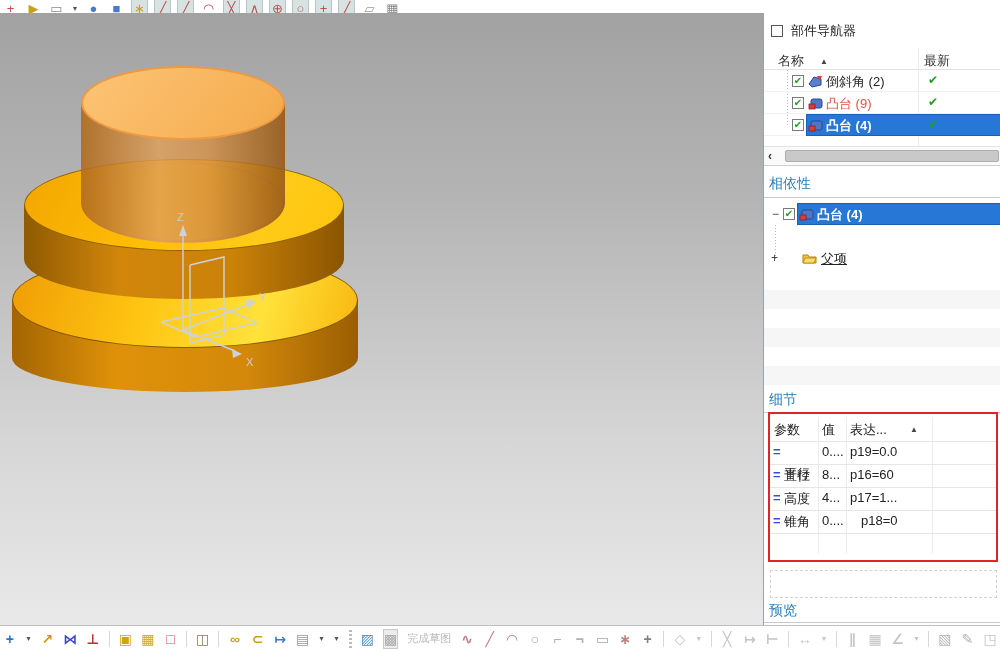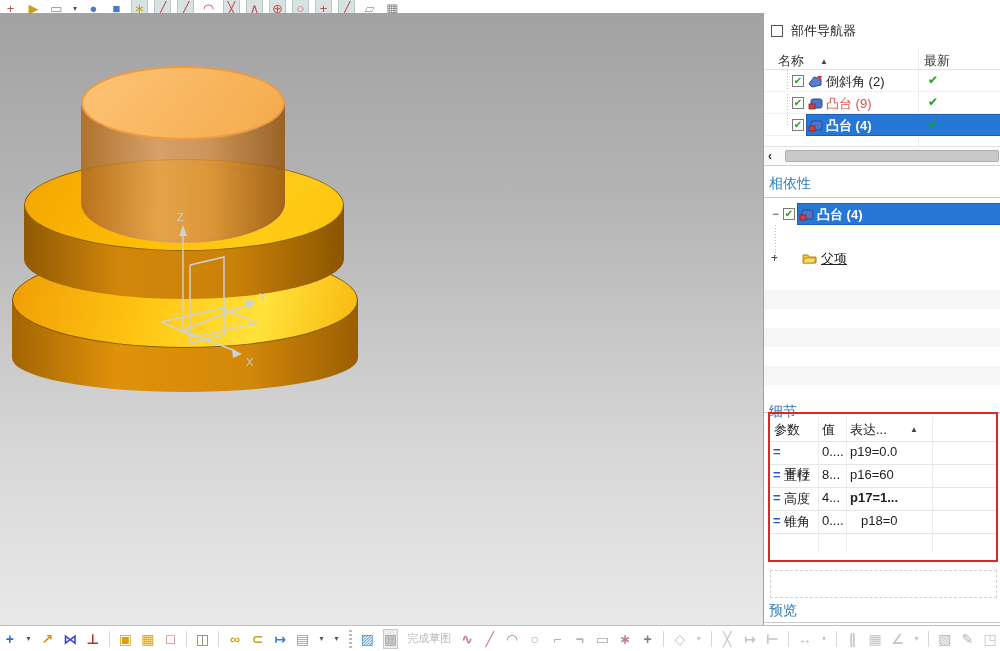--- a/index.html
+++ b/index.html
@@ -215,21 +215,21 @@
       <span class="expander" style="left:7px; top:4px;">+</span>
       <svg class="abs" style="left:38px; top:5px;" width="15" height="12">
         <path d="M1,3 L6,3 L7,5 L14,5 L14,11 L1,11 Z" fill="#f5c33a" stroke="#b8860b" stroke-width="1"></path>
         <path d="M3,6 L14,6 L12,11 L1,11 Z" fill="#fbd96a" stroke="#b8860b" stroke-width="0.8"></path>
       </svg>
       <span class="row-label" style="left:57px;text-decoration:underline;">父项</span>
     </div>
 
     <div id="dep-stripes"></div>
 
-    <span class="section-title" style="top:390px;text-align:right;">细节</span>
+    <span class="section-title" style="top:378px;text-align:right;">细节</span>
     <div class="section-rule" style="top:399px;"></div>
 
     <span class="dt-cell" style="left:10px; top:408px; font-weight:bold; font-weight:normal;">参数</span>
     <span class="dt-cell" style="left:58px; top:408px;">值</span>
     <span class="dt-cell" style="left:86px; top:408px;">表达...</span>
     <span class="abs sort-asc" style="left:146px; top:412px;">▲</span>
     <div class="dt-rowline" style="top:428px;"></div>
     <div class="vline" style="left:54px; top:404px; height:136px;"></div>
     <div class="vline" style="left:82px; top:404px; height:136px;"></div>
     <div class="vline" style="left:168px; top:404px; height:136px;"></div>
@@ -245,21 +245,21 @@
       <span class="dt-cell dt-eq" style="left:9px; top:454px;">=</span>
       <span class="dt-cell" style="left:20px; top:454px;">直径</span>
       <span class="dt-cell" style="left:58px; top:454px;">8...</span>
       <span class="dt-cell" style="left:86px; top:454px;">p16=60</span>
       <div class="dt-rowline" style="top:474px;"></div>
     </div>
     <div>
       <span class="dt-cell dt-eq" style="left:9px; top:477px;">=</span>
       <span class="dt-cell" style="left:20px; top:477px;">高度</span>
       <span class="dt-cell" style="left:58px; top:477px;">4...</span>
-      <span class="dt-cell" style="left:86px; top:477px;font-weight:bold;">p17=1...</span>
+      <span class="dt-cell" style="left:86px; top:477px;">p17=1...</span>
       <div class="dt-rowline" style="top:497px;"></div>
     </div>
     <div>
       <span class="dt-cell dt-eq" style="left:9px; top:500px;">=</span>
       <span class="dt-cell" style="left:20px; top:500px;">锥角</span>
       <span class="dt-cell" style="left:58px; top:500px;">0....</span>
       <span class="dt-cell" style="left:97px; top:500px;">p18=0</span>
       <div class="dt-rowline" style="top:520px;"></div>
     </div>
 

